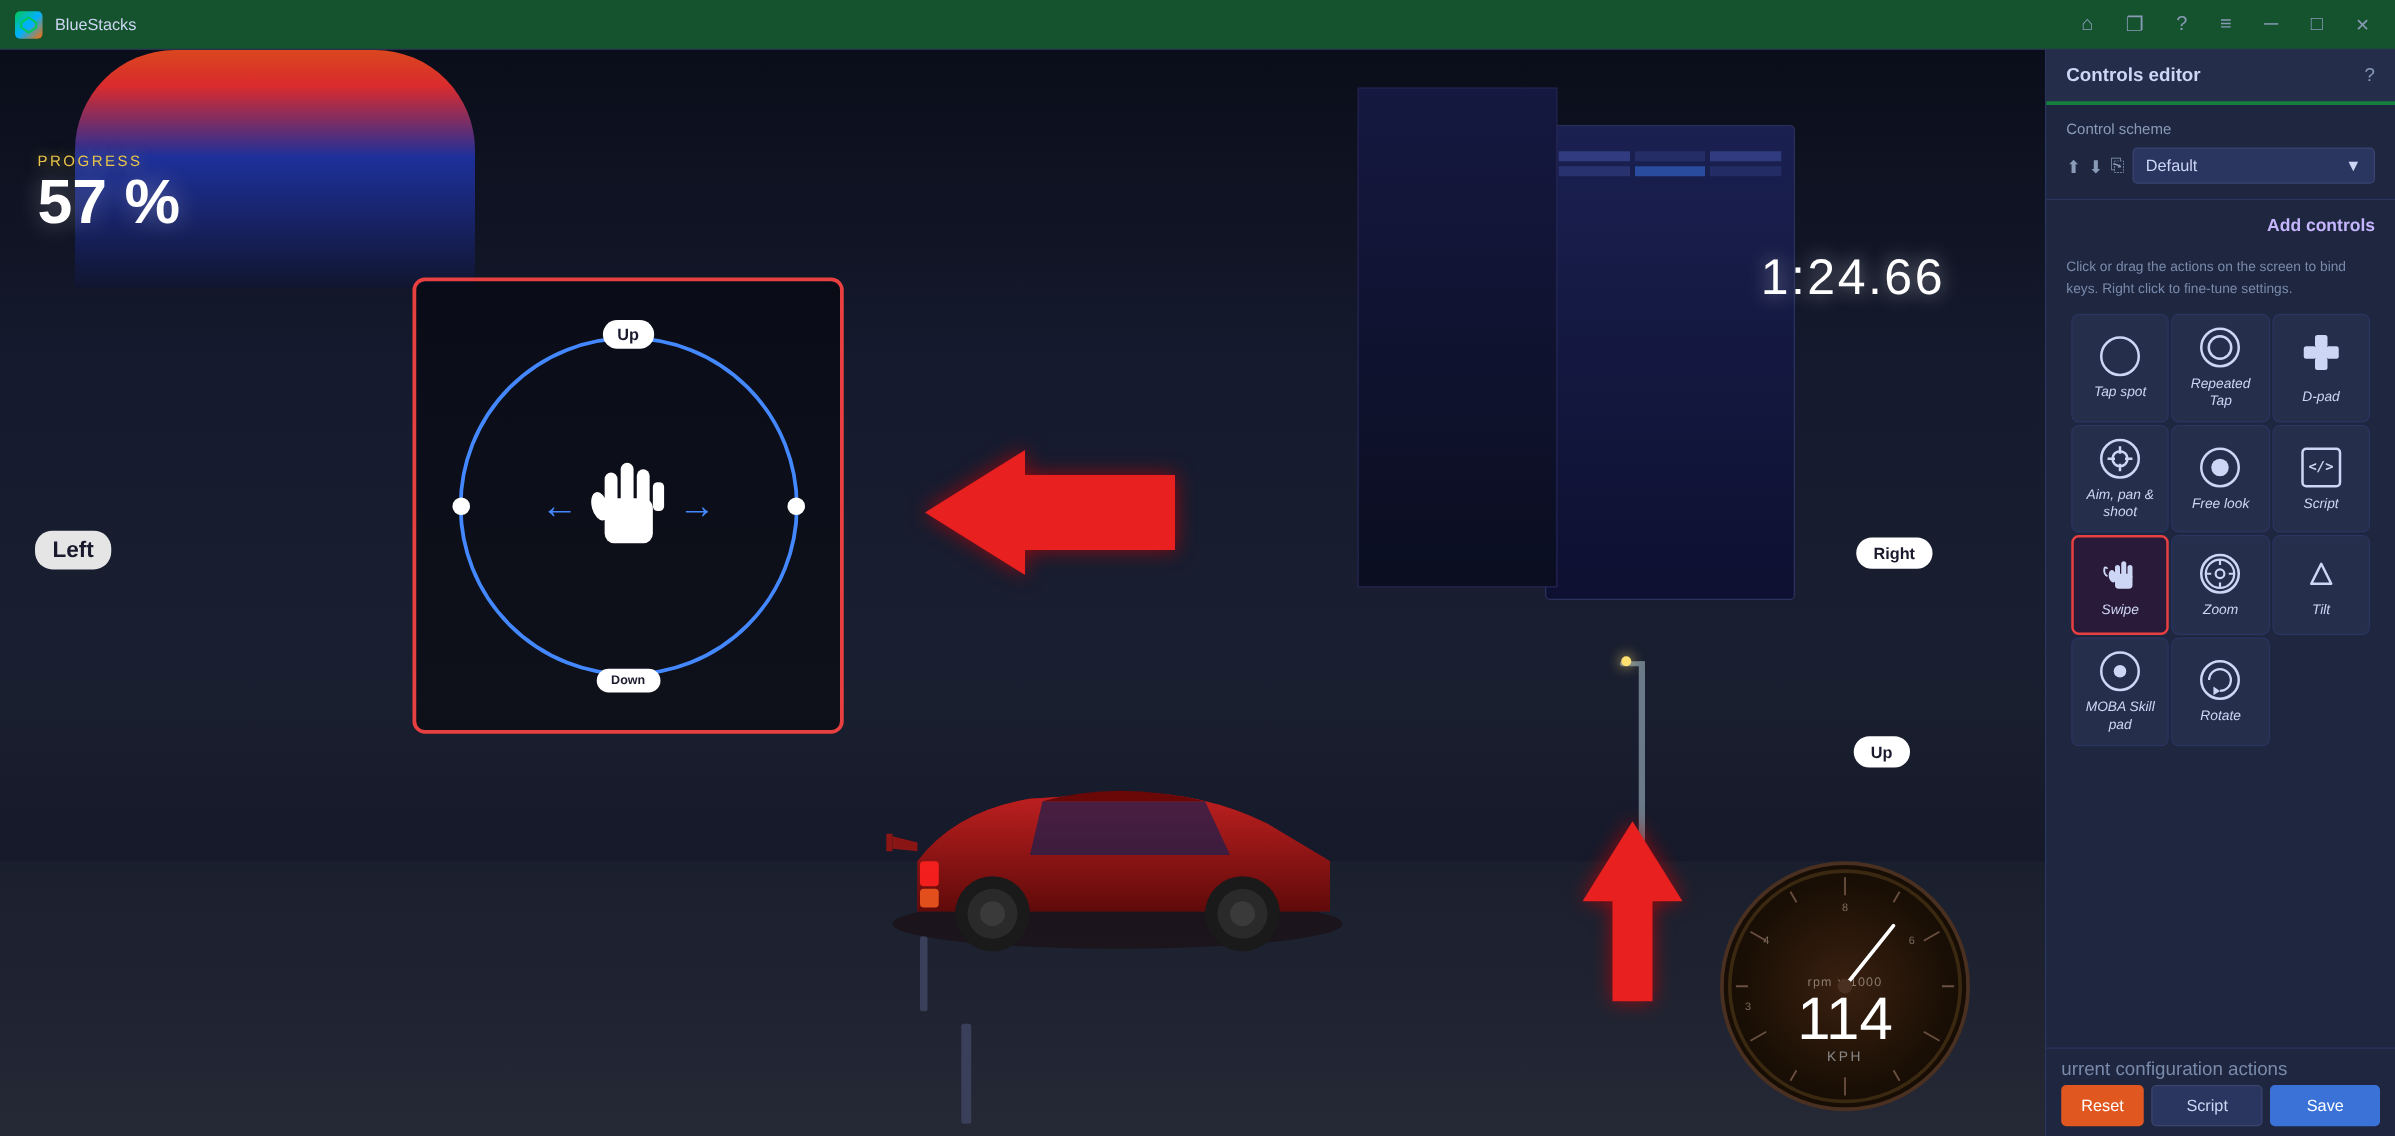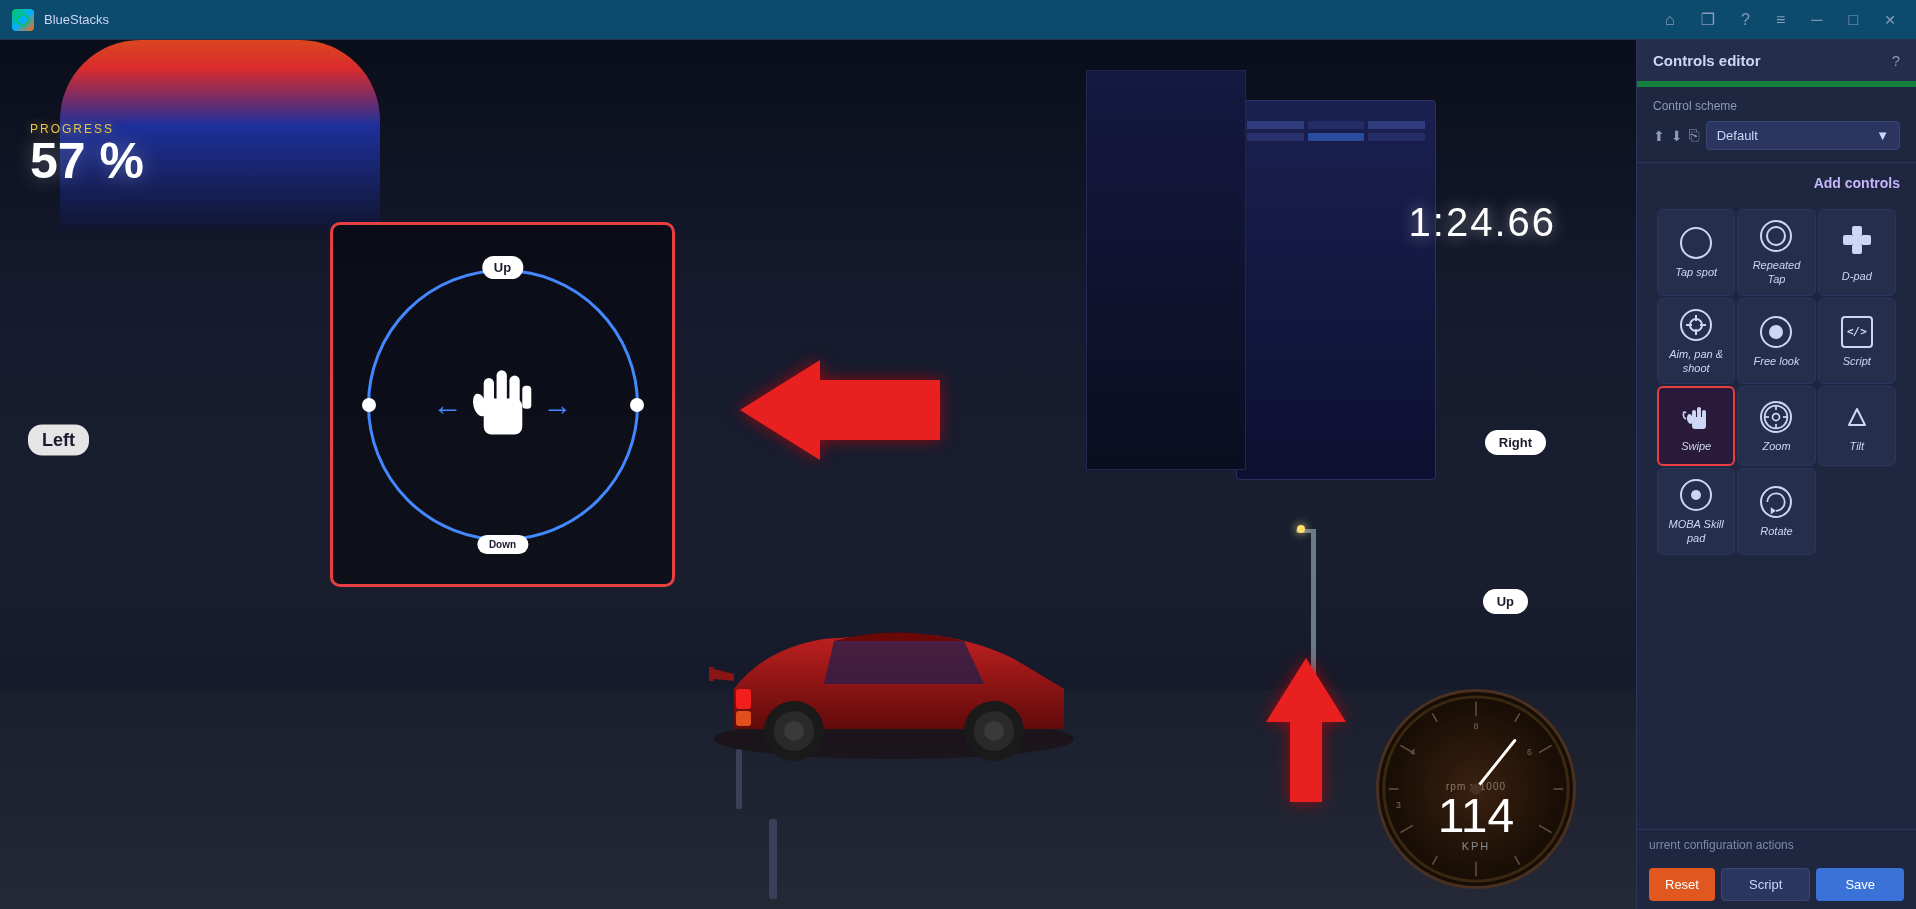--- a/index.html
+++ b/index.html
@@ -8,21 +8,21 @@
       width: 1916px;
       height: 909px;
       overflow: hidden;
       display: flex;
       flex-direction: column;
       background: #1a1a2e;
     }
 
     
     .title-bar {
-      background: #0c4a6e;
+      background: #14532d;
       height: 40px;
       display: flex;
       align-items: center;
       padding: 16px 12px;
       gap: 10px;
       flex-shrink: 0;
       border-bottom: 1px solid #2a3050;
     }
     .title-bar-logo {
       width: 22px; height: 22px;
@@ -93,21 +93,21 @@
       background: #1e2640;
       border-left: 1px solid #2a3560;
       display: flex;
       flex-direction: column;
       flex-shrink: 0;
     }
 
     .panel-header {
       background: #242d4a;
       padding: 12px 16px;
-      border-bottom: 6px solid #15803d;
+      border-bottom: 3px solid #15803d;
       display: flex;
       align-items: center;
       justify-content: space-between;
     }
     .panel-title {
       color: #cdd6f4;
       font-size: 15px;
       font-weight: 600;
     }
     .panel-header-icons {
@@ -194,22 +194,22 @@
     }
 
     
     .panel-bottom {
       margin-top: auto;
       border-top: 1px solid #2a3560;
       padding: 8px 12px;
     }
     .current-config-label {
       color: #7a8aaa;
-      font-size: 12px;
-      margin-bottom: 16px;
+      font-size: 15px;
+      margin-bottom: 4px;
     }
     .action-buttons {
       display: flex;
       gap: 6px;
     }
     .btn-reset {
       background: #e05820;
       color: white;
       border: none;
       padding: 8px 16px;
@@ -438,20 +438,21 @@
         <span style="color:#8a9bb8;font-size:14px;cursor:pointer;">⎘</span>
         <div class="scheme-select">
           <span>Default</span>
           <span>▼</span>
         </div>
       </div>
     </div>
 
     <div class="add-controls-section">
       <div class="add-controls-title">Add controls</div>
+      <div class="add-controls-desc">Click or drag the actions on the screen to bind keys. Right click to fine-tune settings.</div>
 
       <div class="controls-grid">
 
         <div class="control-item">
           <div style="width:32px;height:32px;border:2px solid #cdd6f4;border-radius:50%;display:flex;align-items:center;justify-content:center;"></div>
           <span class="control-label">Tap spot</span>
         </div>
 
         <div class="control-item">
           <div style="width:32px;height:32px;border:2px solid #cdd6f4;border-radius:50%;display:flex;align-items:center;justify-content:center;position:relative;">

